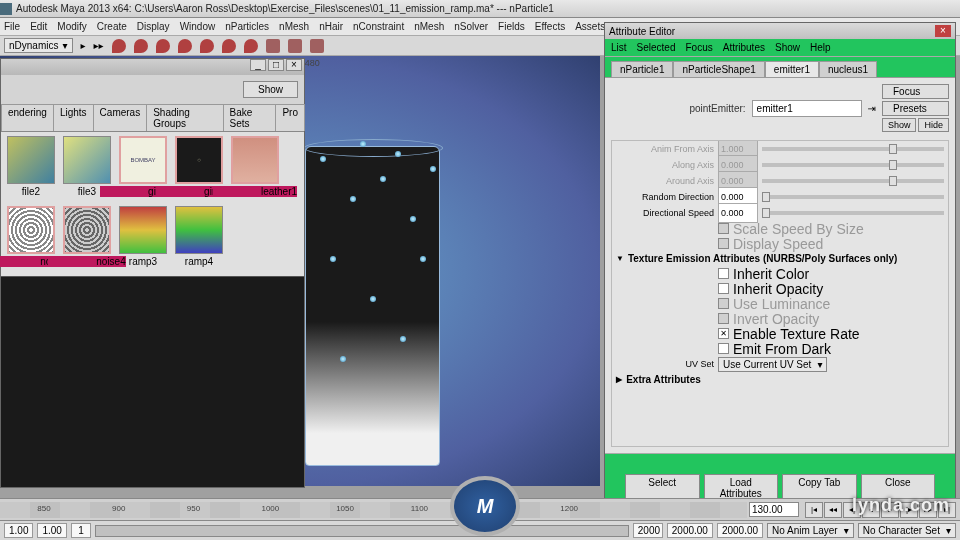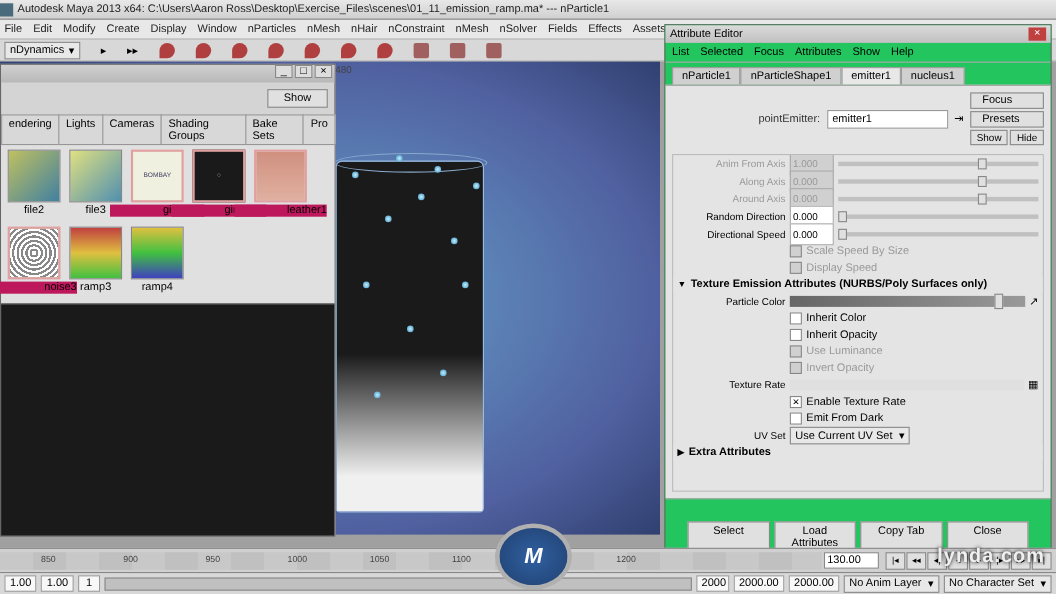--- a/index.html
+++ b/index.html
@@ -2,21 +2,21 @@
 <html><head>
 <meta charset="utf-8">
 <style>
 * { margin: 0; padding: 0; box-sizing: border-box; font-family: Tahoma, Arial, sans-serif; font-size: 10px; }
 body { background: #a0a0a0; width: 960px; height: 540px; overflow: hidden; position: relative; }
 .titlebar { background: linear-gradient(#e8e8e8,#d0d0d0); height: 18px; display: flex; align-items: center; padding: 0 0; border-bottom: 1px solid #888; }
 .titlebar .icon { width: 12px; height: 12px; background: #4a6b7c; margin-right: 4px; }
 .titlebar span { color: #222; }
 .menubar { background: #e8e8e8; height: 18px; display: flex; align-items: center; padding: 0 4px; gap: 10px; border-bottom: 1px solid #aaa; }
 .menubar span { color: #222; cursor: default; }
-.shelfbar { background: #d8d8d8; height: 20px; display: flex; align-items: center; padding: 0 4px; gap: 19px; border-bottom: 1px solid #aaa; }
+.shelfbar { background: #d8d8d8; height: 20px; display: flex; align-items: center; padding: 0 4px; gap: 8px; border-bottom: 1px solid #aaa; }
 .shelf-drop { background: #e8e8e8; border: 1px solid #888; padding: 1px 4px; display: flex; align-items: center; gap: 4px; }
 .shelf-icon { width: 14px; height: 14px; background: #b04040; border-radius: 50% 50% 50% 0; }
 .shelf-icon.sq { border-radius: 2px; background: #a06060; }
 .viewport { position: absolute; left: 0; top: 56px; width: 600px; height: 430px; background: radial-gradient(#6090c0 20%, #5060a0 70%, #304070); }
 .viewport-label { position: absolute; top: 2px; left: 50%; transform: translateX(-50%); color: #444; font-size: 9px; }
 .glass { position: absolute; left: 305px; top: 90px; width: 135px; height: 320px; border: 1px solid #99bbdd; border-radius: 6px 6px 4px 4px; background: linear-gradient(#1a1a1a 0%, #1a1a1a 55%, #f0f0f0 90%); }
 .glass-top { position: absolute; left: -2px; top: -8px; width: 139px; height: 18px; border: 1px solid #88aacc; border-radius: 50%; }
 .bubble { position: absolute; width: 6px; height: 6px; background: radial-gradient(#c0f0ff,#4090c0); border-radius: 50%; }
 .left-panel { position: absolute; left: 0; top: 58px; width: 305px; height: 430px; background: #d4d4d4; border: 1px solid #666; display: flex; flex-direction: column; }
 .panel-titlebar { background: linear-gradient(#d0d0d0,#b8b8b8); height: 16px; display: flex; justify-content: flex-end; gap: 2px; padding: 0 2px; }
@@ -58,21 +58,21 @@
 .scroll-area { flex: 1; background: #e4e4e4; overflow: hidden; border: 1px solid #bbb; }
 .attr-row { display: flex; align-items: center; height: 16px; padding: 0 4px; gap: 4px; }
 .attr-row .albl { width: 98px; text-align: right; font-size: 9px; }
 .attr-row.disabled .albl { color: #999; }
 .attr-row .num { width: 40px; background: #d0d0d0; border: 1px solid #aaa; font-size: 9px; padding: 4px 2px; color: #999; }
 .attr-row .slider { flex: 1; height: 4px; background: #c0c0c0; position: relative; }
 .attr-row .slider .knob { position: absolute; top: -3px; width: 8px; height: 10px; background: #e0e0e0; border: 1px solid #888; }
 .chk-row { display: flex; align-items: center; gap: 4px; padding-left: 106px; height: 15px; }
 .chk { width: 11px; height: 11px; border: 1px solid #888; background: #fff; text-align: center; line-height: 9px; font-size: 8px; }
 .chk.disabled { background: #d0d0d0; color: #aaa; }
-.chk-lbl { font-size: 10px; }
+.chk-lbl { font-size: 14px; }
 .chk-lbl.disabled { color: #999; }
 .section-hdr { display: flex; align-items: center; gap: 4px; padding: 2px 4px; background: #e4e4e4; font-weight: bold; font-size: 9px; }
 .section-hdr .tri { font-size: 8px; }
 .grad-row { display: flex; align-items: center; gap: 4px; padding: 2px 4px; }
 .grad-row .albl { width: 98px; text-align: right; font-size: 9px; }
 .grad { flex: 1; height: 10px; background: linear-gradient(90deg,#666,#999); position: relative; }
 .grad .knob { position: absolute; right: 20px; top: -2px; width: 8px; height: 14px; background: #e0e0e0; border: 1px solid #888; }
 .drop { background: #e8e8e8; border: 1px solid #888; padding: 1px 4px; display: flex; align-items: center; gap: 6px; }
 .attr-footer { display: flex; gap: 4px; padding: 20px; border-top: 1px solid #aaa; }
 .attr-footer .btn { flex: 1; text-align: center; }
@@ -187,20 +187,24 @@
         <span>gin_labe</span>
       </div>
     <div class="swatch sel">
         <div class="thumb t4"></div>
         <span>leather1</span>
       </div>
     <div class="swatch sel">
         <div class="thumb t5"></div>
         <span>noise3</span>
       </div>
+    <div class="swatch sel">
+        <div class="thumb t6"></div>
+        <span>noise4</span>
+      </div>
     <div class="swatch">
         <div class="thumb t7"></div>
         <span>ramp3</span>
       </div>
     <div class="swatch">
         <div class="thumb t8"></div>
         <span>ramp4</span>
       </div>
   </div>
   <div class="dark-area"></div>
@@ -280,47 +284,35 @@
           <span class="chk-lbl disabled">Scale Speed By Size</span>
         </div>
       <div class="chk-row">
           <div class="chk disabled"></div>
           <span class="chk-lbl disabled">Display Speed</span>
         </div>
       <div class="section-hdr">
           <span class="tri">▼</span>
           <span>Texture Emission Attributes (NURBS/Poly Surfaces only)</span>
         </div>
-      <div class="grad-row">
-          <span class="albl">Particle Color</span>
-          <div class="grad">
-            <div class="knob"></div>
-          </div>
-          <span>↗</span>
-        </div>
       <div class="chk-row">
           <div class="chk"></div>
           <span class="chk-lbl">Inherit Color</span>
         </div>
       <div class="chk-row">
           <div class="chk"></div>
           <span class="chk-lbl">Inherit Opacity</span>
         </div>
       <div class="chk-row">
           <div class="chk disabled"></div>
           <span class="chk-lbl disabled">Use Luminance</span>
         </div>
       <div class="chk-row">
           <div class="chk disabled"></div>
           <span class="chk-lbl disabled">Invert Opacity</span>
-        </div>
-      <div class="grad-row">
-          <span class="albl">Texture Rate</span>
-          <div class="grad" style="background:#e0e0e0"></div>
-          <span>▦</span>
         </div>
       <div class="chk-row">
           <div class="chk">✕</div>
           <span class="chk-lbl">Enable Texture Rate</span>
         </div>
       <div class="chk-row">
           <div class="chk"></div>
           <span class="chk-lbl">Emit From Dark</span>
         </div>
       <div class="attr-row">

